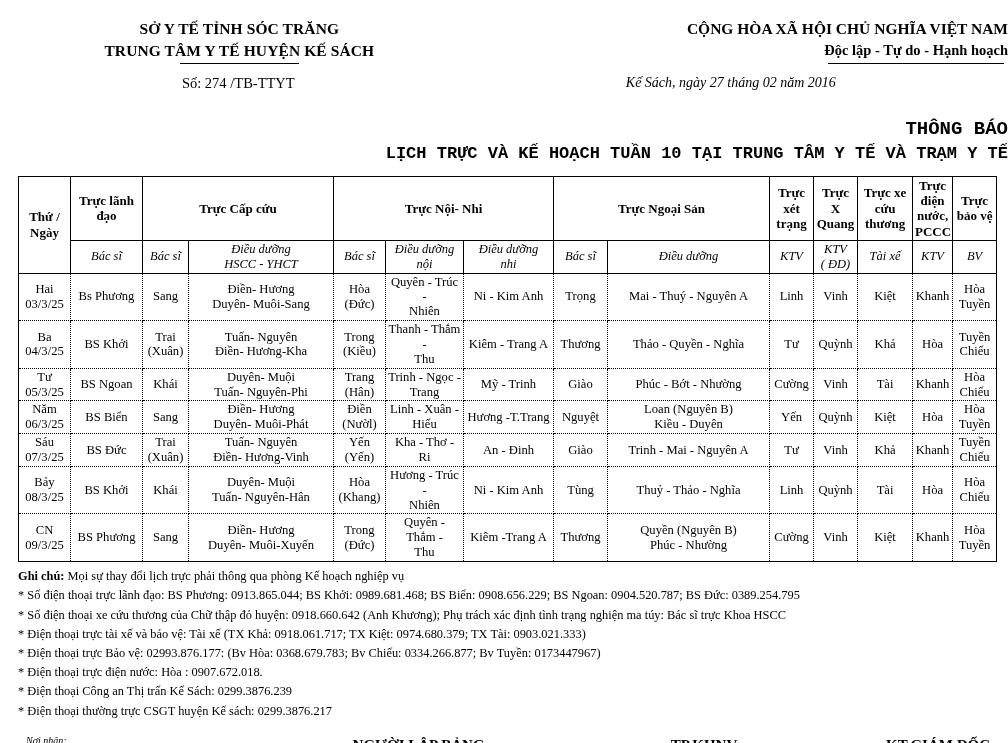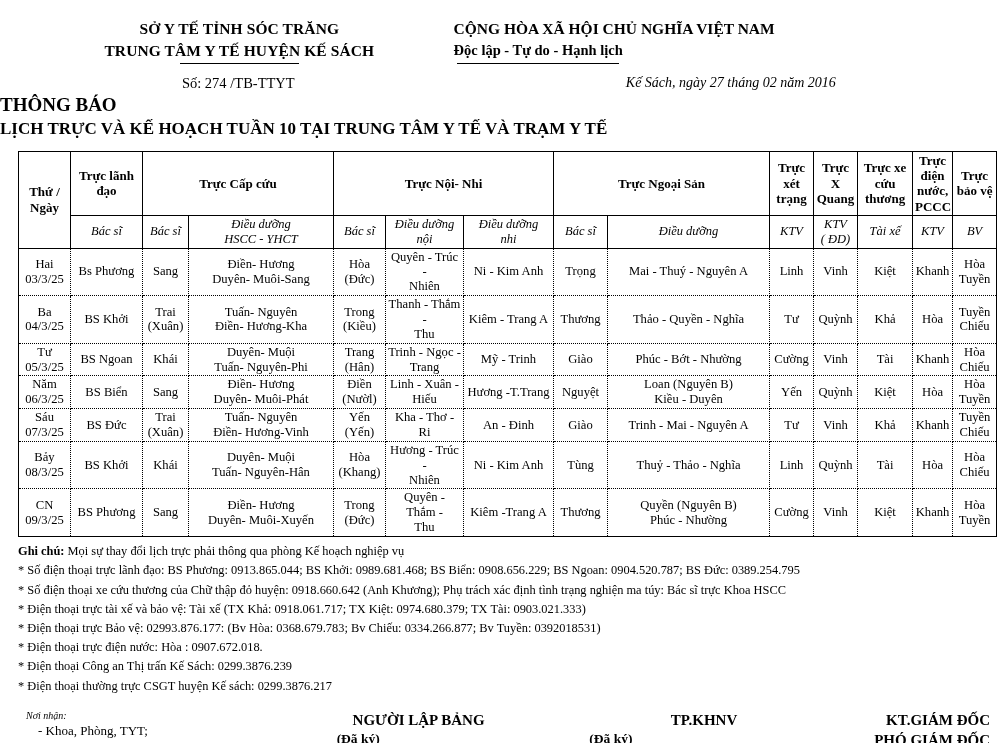--- a/index.html
+++ b/index.html
@@ -29,21 +29,21 @@
     padding: 18px 0 0 0;
   }
   .masthead-left {
     width: 45%;
     text-align: center;
     padding-left: 25px;
     box-sizing: border-box;
   }
   .masthead-right {
     width: 55%;
-    text-align: left;
+    text-align: right;
     box-sizing: border-box;
   }
   .org-line {
     font-size: 15.5px;
     font-weight: bold;
     letter-spacing: .1px;
     line-height: 1.45;
   }
   .org-line.underlined {
     display: inline-block;
@@ -93,22 +93,23 @@
   }
   .subrow-right {
     width: 55%;
     text-align: center;
     box-sizing: border-box;
     font-size: 14px;
     font-style: italic;
   }
 
   .doc-title {
-    text-align: left;
-    margin-top: 1px;
+    text-align: right;
+    margin-top: 26px;
+    font-family: Liberation Mono, monospace;
   }
   .doc-title .t1 {
     font-size: 19px;
     font-weight: bold;
     line-height: 1.25;
   }
   .doc-title .t2 {
     font-size: 17px;
     font-weight: bold;
     line-height: 1.3;
@@ -212,21 +213,21 @@
 
 <div class="page">
 
   <div class="masthead">
     <div class="masthead-left">
       <div class="org-line">SỞ Y TẾ TỈNH SÓC TRĂNG</div>
       <div class="org-line underlined">TRUNG TÂM Y TẾ HUYỆN KẾ SÁCH</div>
     </div>
     <div class="masthead-right">
       <div class="nation-line">CỘNG HÒA XÃ HỘI CHỦ NGHĨA VIỆT NAM</div>
-      <div><span class="motto">Độc lập - Tự do - Hạnh lịch</span></div>
+      <div><span class="motto">Độc lập - Tự do - Hạnh hoạch</span></div>
     </div>
   </div>
 
   <div class="subrow">
     <div class="subrow-left">Số:  274  /TB-TTYT</div>
     <div class="subrow-right">Kế Sách, ngày  27  tháng   02  năm 2016</div>
   </div>
 
   <div class="doc-title">
     <div class="t1">THÔNG BÁO</div>
@@ -524,21 +525,21 @@
   </div>
 
   <div class="notes">
     <div class="note-line">
       <span class="ghichu-label">Ghi chú:</span><span> Mọi sự thay đổi lịch trực phải thông qua phòng Kế hoạch nghiệp vụ</span>
     </div>
     <div id="notes-lines">
         <div class="note-line">* Số điện thoại trực lãnh đạo: BS Phương: 0913.865.044; BS Khởi:  0989.681.468; BS Biển: 0908.656.229; BS Ngoan: 0904.520.787; BS Đức: 0389.254.795</div>
         <div class="note-line">* Số điện thoại xe cứu thương của Chữ thập đỏ huyện: 0918.660.642 (Anh Khương); Phụ trách xác định tình trạng nghiện ma túy: Bác sĩ trực Khoa HSCC</div>
         <div class="note-line">* Điện thoại trực tài xế và bảo vệ: Tài  xế (TX  Khả: 0918.061.717;  TX Kiệt: 0974.680.379; TX Tài: 0903.021.333)</div>
-        <div class="note-line">* Điện thoại trực Bảo vệ: 02993.876.177: (Bv Hòa: 0368.679.783; Bv Chiếu: 0334.266.877; Bv Tuyền: 0392018531)</div>
+        <div class="note-line">* Điện thoại trực Bảo vệ: 02993.876.177: (Bv Hòa: 0368.679.783; Bv Chiếu: 0334.266.877; Bv Tuyền: 0173447967)</div>
         <div class="note-line">* Điện thoại trực điện nước: Hòa : 0907.672.018.</div>
         <div class="note-line">* Điện thoại Công an Thị trấn Kế Sách: 0299.3876.239</div>
         <div class="note-line">* Điện thoại thường trực CSGT huyện Kế sách: 0299.3876.217</div>
       </div>
   </div>
 
   <div class="sign-block">
     <div class="sign-col recipients">
       <div class="recip-title">Nơi nhận:</div>
       <div class="recip-item">- Khoa, Phòng, TYT;</div>

